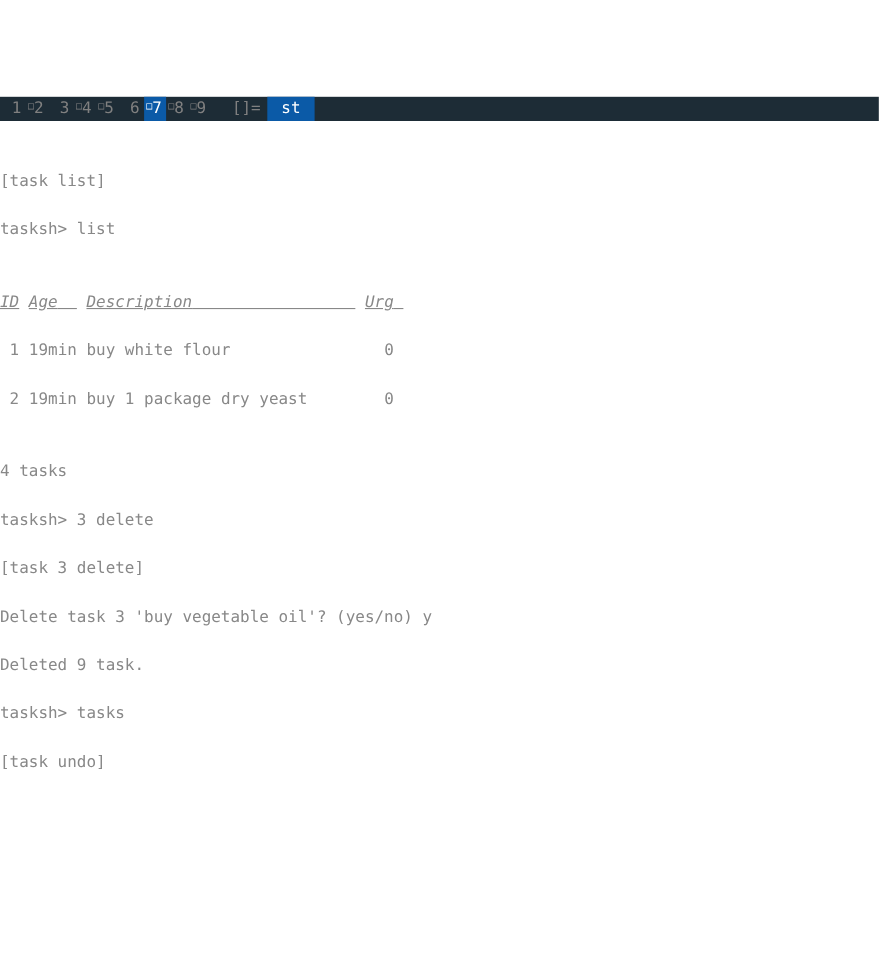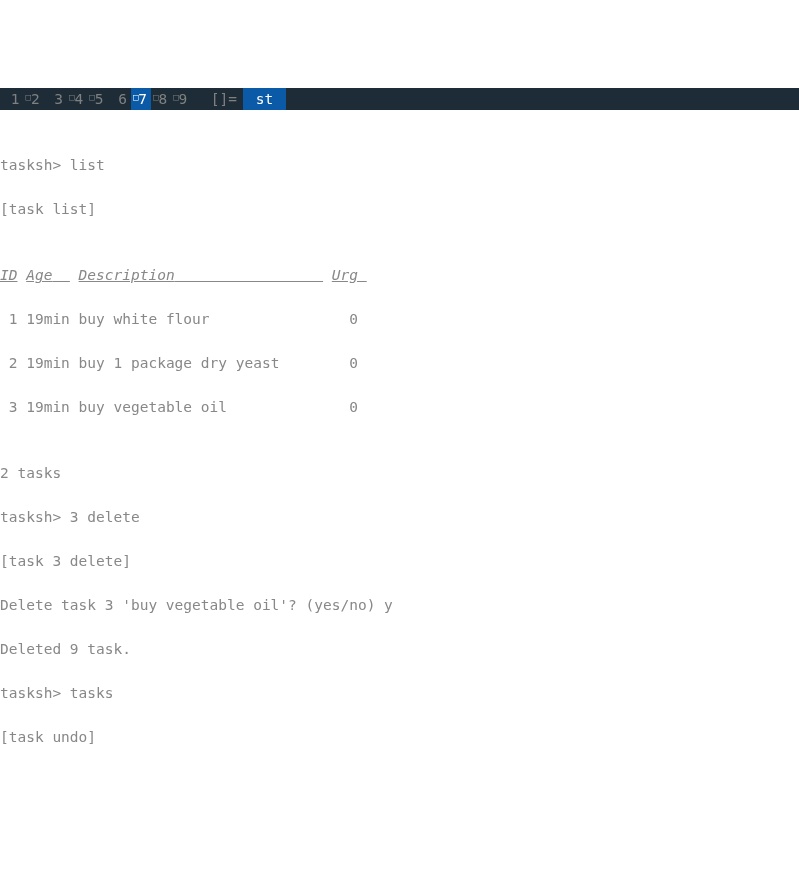--- a/index.html
+++ b/index.html
@@ -35,29 +35,28 @@
   .hdr { color: #888888; text-decoration: underline; font-style: italic; }
   .row { white-space: pre; }
 </style>
 </head>
 <body>
 
 
 
 <div class="topbar"><span class="ws"> <span>1</span></span><span class="ws"><span class="sup">□</span><span>2</span></span><span class="ws"> <span>3</span></span><span class="ws"><span class="sup">□</span><span>4</span></span><span class="ws"><span class="sup">□</span><span>5</span></span><span class="ws"> <span>6</span></span><span class="ws active"><span class="sup">□</span><span>7</span></span><span class="ws"><span class="sup">□</span><span>8</span></span><span class="ws"><span class="sup">□</span><span>9</span></span><span class="eq">  <span>[]=</span></span><span class="st"> <span>st</span> </span></div>
 <div class="term">
+<div class="row">[task list]</div>
 <div class="row"><span>tasksh&gt; </span><span>list</span></div>
-<div class="row">[task list]</div>
 <div class="row"></div>
 <div class="row"><span class="hdr">ID</span> <span class="hdr"><span>Age</span>  </span> <span class="hdr"><span>Description</span>                 </span> <span class="hdr"><span>Urg</span> </span></div>
 <div class="row"><span> 1</span> <span>19min</span> <span>buy white flour</span>                <span>0</span></div>
 <div class="row"><span> 2</span> <span>19min</span> <span>buy 1 package dry yeast</span>        <span>0</span></div>
-<div class="row"><span> 3</span> <span>19min</span> <span>buy vegetable oil</span>              <span>0</span></div>
 <div class="row"></div>
-<div class="row">2 tasks</div>
+<div class="row">4 tasks</div>
 <div class="row"><span>tasksh&gt; </span><span>3 delete</span></div>
 <div class="row">[task 3 delete]</div>
 <div class="row">Delete task 3 'buy vegetable oil'? (yes/no) y</div>
 <div class="row">Deleted 9 task.</div>
 <div class="row"><span>tasksh&gt; </span><span>tasks</span></div>
 <div class="row">[task undo]</div>
 <div class="row"></div>
 <div class="row"></div>
 
 

